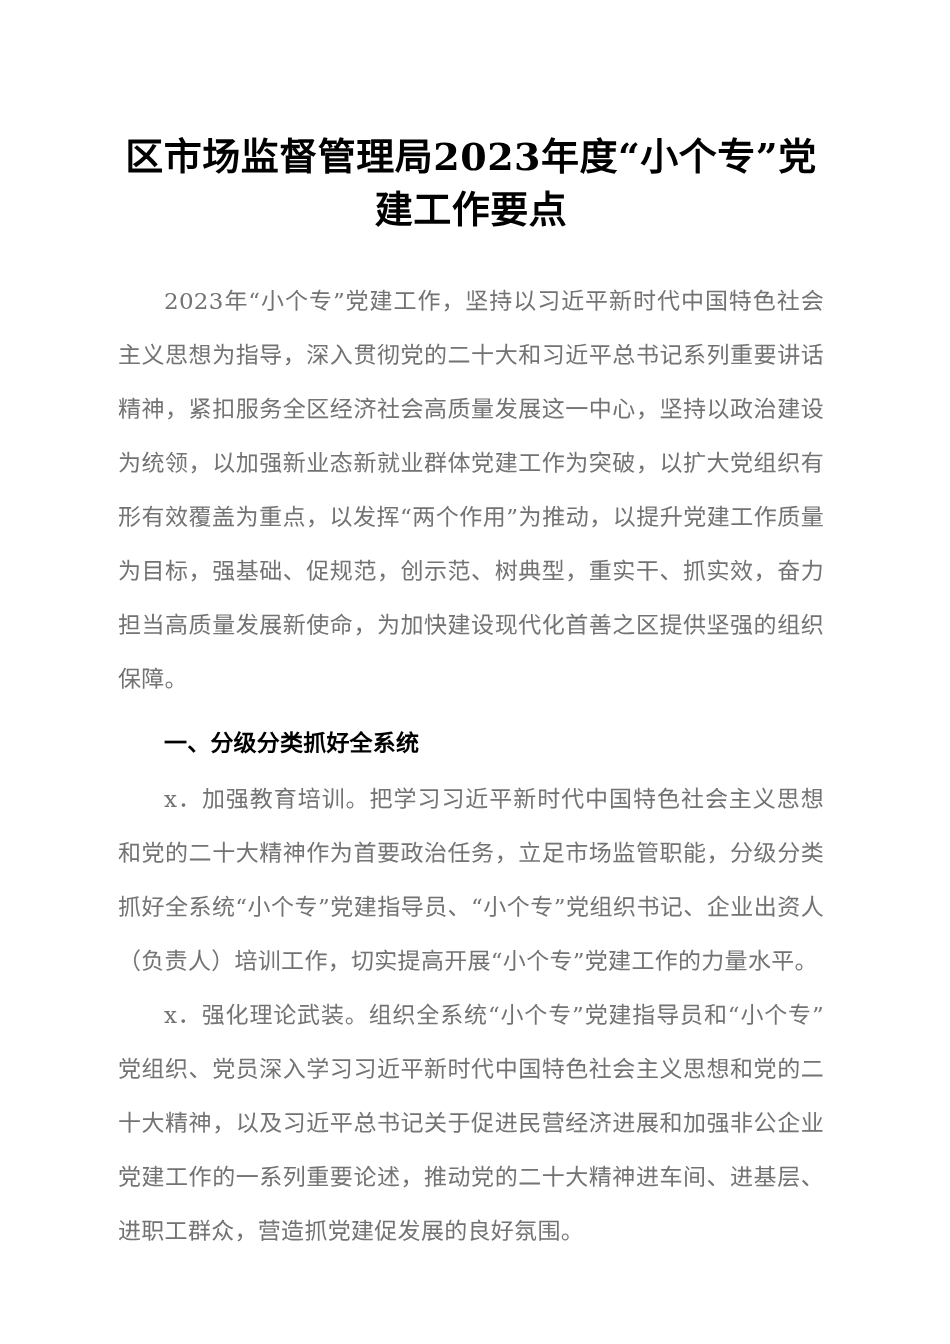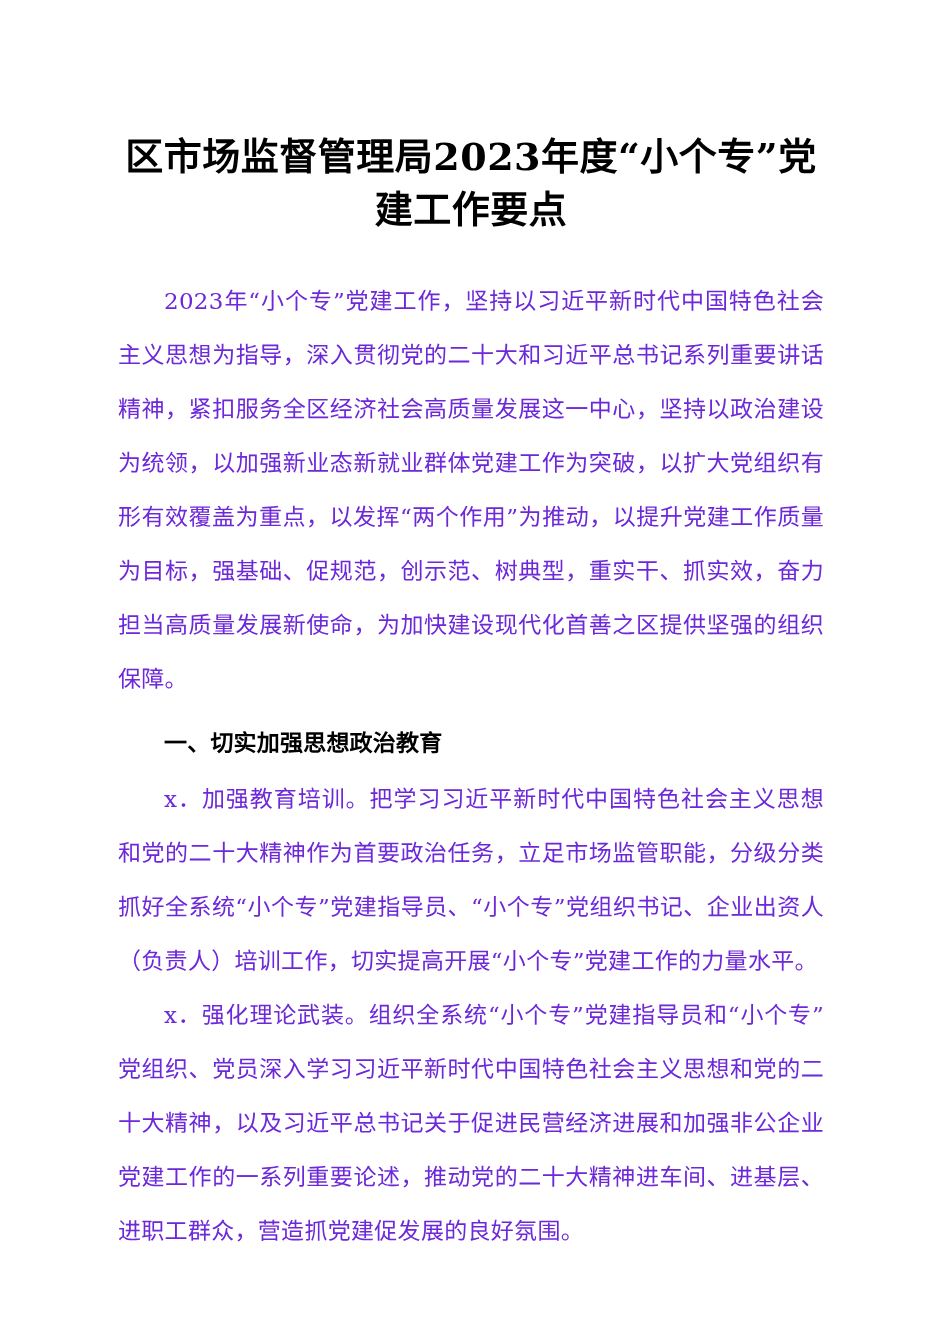--- a/index.html
+++ b/index.html
@@ -54,21 +54,21 @@
     word-break: break-all;
   }
 
   
   .para {
     margin: 0;
     text-indent: 2em;
     font-family: "DejaVu Serif", "Liberation Serif", serif;
     font-size: 23px;
     line-height: 54px;
-    color: #6d28d9;
+    color: #737373;
     text-align: justify;
     text-justify: inter-ideograph;
     word-break: break-all;
     letter-spacing: 0.3px;
   }
 
   .para.lead {
     padding-top: 38px;
   }
 
@@ -84,21 +84,21 @@
 <body>
 
 <div class="page">
 
   <div class="doc-body">
 
     <h1 class="doc-title">区市场监督管理局2023年度“小个专”党建工作要点</h1>
 
     <p class="para lead">2023年“小个专”党建工作，坚持以习近平新时代中国特色社会主义思想为指导，深入贯彻党的二十大和习近平总书记系列重要讲话精神，紧扣服务全区经济社会高质量发展这一中心，坚持以政治建设为统领，以加强新业态新就业群体党建工作为突破，以扩大党组织有形有效覆盖为重点，以发挥“两个作用”为推动，以提升党建工作质量为目标，强基础、促规范，创示范、树典型，重实干、抓实效，奋力担当高质量发展新使命，为加快建设现代化首善之区提供坚强的组织保障。</p>
 
-    <h2 class="section-heading">一、切实加强思想政治教育</h2>
+    <h2 class="section-heading">一、分级分类抓好全系统</h2>
 
     <p class="para spaced">x．加强教育培训。把学习习近平新时代中国特色社会主义思想和党的二十大精神作为首要政治任务，立足市场监管职能，分级分类抓好全系统“小个专”党建指导员、“小个专”党组织书记、企业出资人（负责人）培训工作，切实提高开展“小个专”党建工作的力量水平。</p>
 
     <p class="para">x．强化理论武装。组织全系统“小个专”党建指导员和“小个专”党组织、党员深入学习习近平新时代中国特色社会主义思想和党的二十大精神，以及习近平总书记关于促进民营经济进展和加强非公企业党建工作的一系列重要论述，推动党的二十大精神进车间、进基层、进职工群众，营造抓党建促发展的良好氛围。</p>
 
   </div>
 
 </div>
 
 </body></html>

